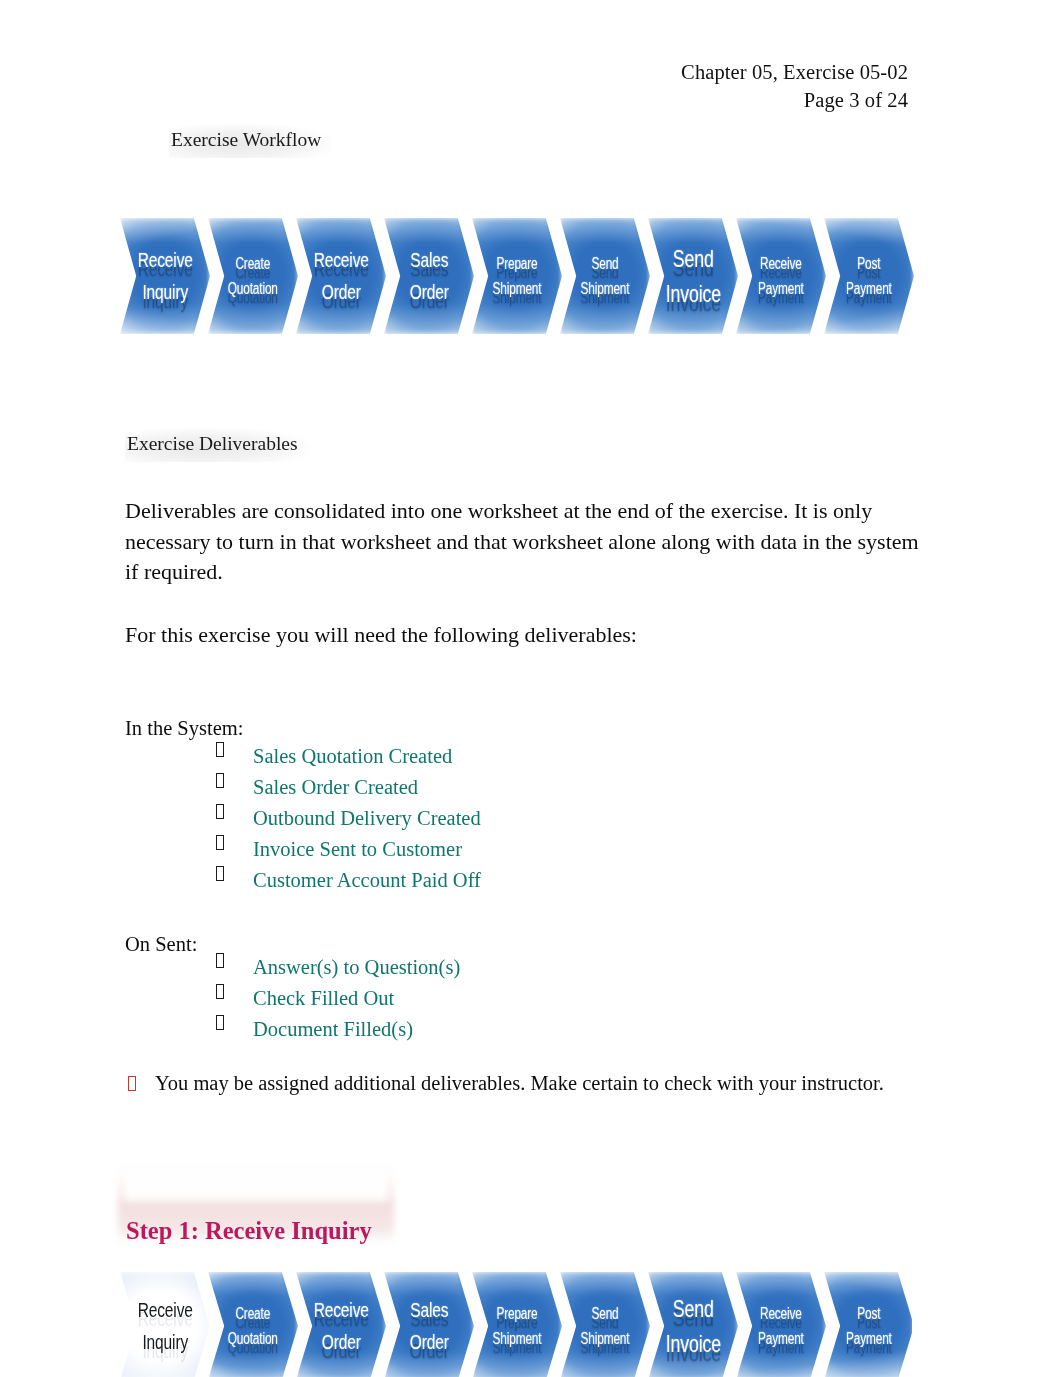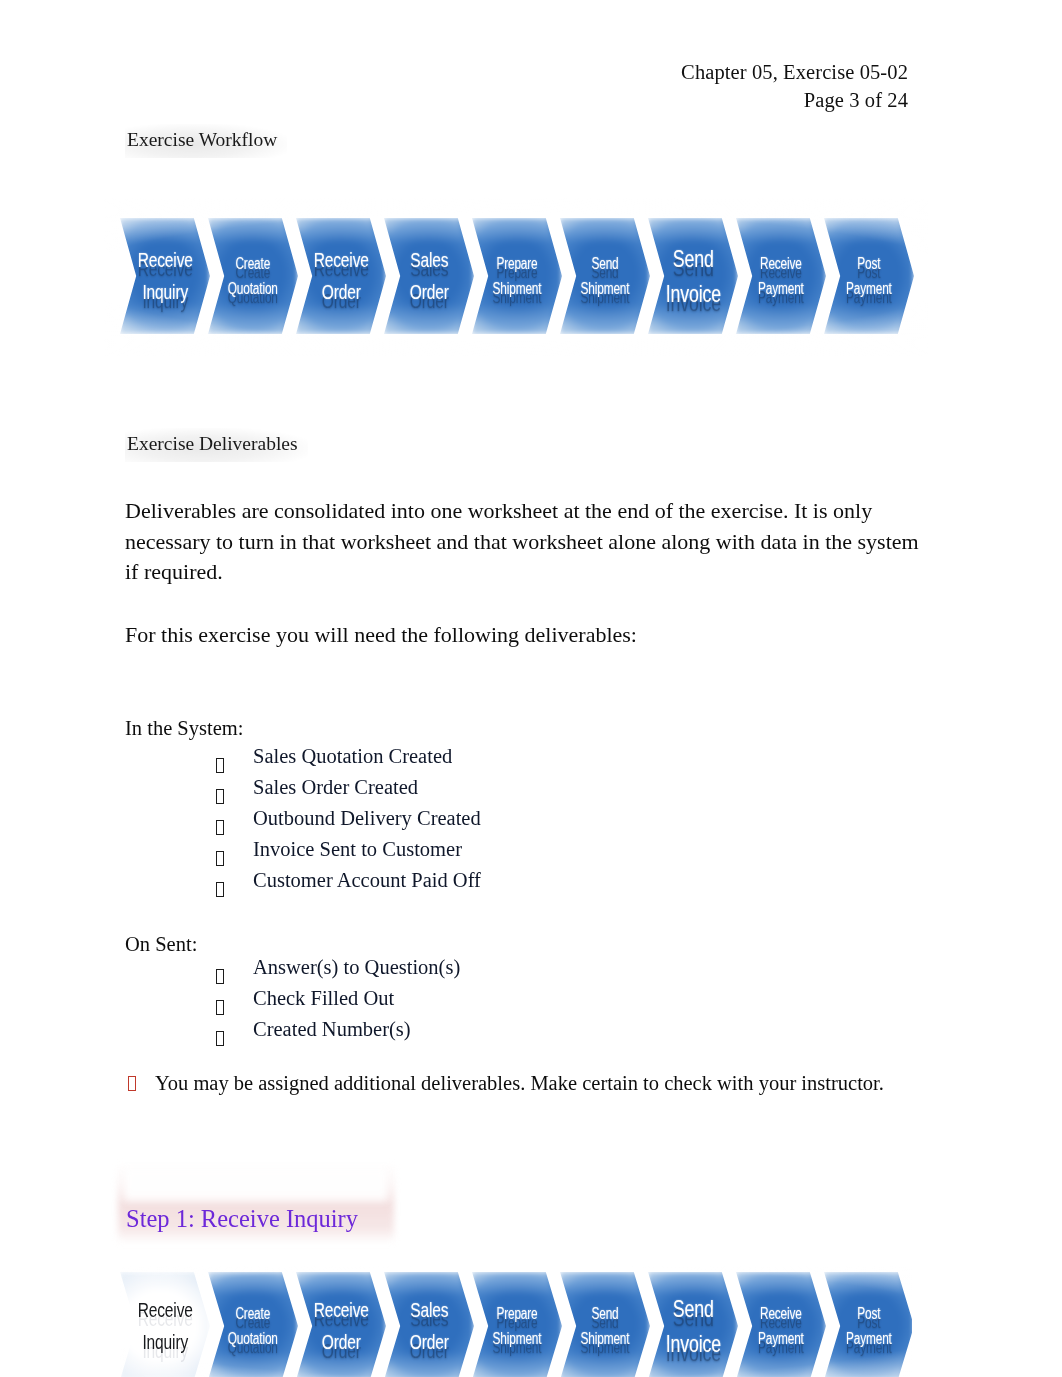--- a/index.html
+++ b/index.html
@@ -38,21 +38,21 @@
   .section-heading {
     position: absolute;
     left: 125px;
     font-size: 19.5px;
     line-height: 26px;
     color: #1a1a1a;
     white-space: nowrap;
     padding: 3px 10px 5px 2px;
     background: radial-gradient(ellipse at 42% 60%, rgba(0,0,0,0.085) 0%, rgba(0,0,0,0.05) 42%, rgba(255,255,255,0) 78%);
   }
-  #heading-workflow { top: 124px; }
+  #heading-workflow { top: 124px; margin-left: 44px; }
   #heading-deliverables { top: 428px; }
 
   
   .para {
     position: absolute;
     left: 125px;
     width: 800px;
     font-size: 22px;
     line-height: 30.5px;
     color: #0d0d0d;
@@ -78,25 +78,25 @@
     position: absolute;
     left: 216px;
     margin: 0;
     padding: 0;
     list-style: none;
   }
   #list-system { top: 741px; }
   #list-paper  { top: 952px; }
   .bullet-list li {
     display: flex;
-    align-items: flex-end;
+    align-items: flex-start;
     height: 31px;
     font-size: 20.5px;
     line-height: 31px;
-    color: #0f172a;
+    color: #0f766e;
     white-space: nowrap;
   }
   .tofu {
     display: inline-block;
     width: 8px;
     height: 15px;
     border: 1.4px solid #1c1c1c;
     box-sizing: border-box;
     position: relative;
     top: 1px;
@@ -152,25 +152,26 @@
   .step-heading-bg2 {
     position: absolute;
     left: 6px; right: 6px; top: 4px; height: 34px;
     background: #ffffff;
     filter: blur(4px);
     opacity: 0.95;
   }
   .step-heading-text {
     position: absolute;
     left: 8px;
-    top: 41px;
+    top: 53px;
     font-size: 24.5px;
     line-height: 30px;
-    color: #6d28d9;
+    color: #be185d;
     white-space: nowrap;
+    font-weight: bold;
   }
 
   
   .workflow {
     position: absolute;
     left: 120px;
     display: flex;
     align-items: stretch;
     height: 130px;
     filter: blur(0.45px);
@@ -342,21 +343,21 @@
       <li>
         <span class="tofu"></span>
         <span class="bullet-text">Answer(s) to Question(s)</span>
       </li>
       <li>
         <span class="tofu"></span>
         <span class="bullet-text">Check Filled Out</span>
       </li>
       <li>
         <span class="tofu"></span>
-        <span class="bullet-text">Created Number(s)</span>
+        <span class="bullet-text">Document Filled(s)</span>
       </li>
     </ul>
 
   <div class="note-row">
     <span class="tofu-red"></span>
     <span class="note-text">You may be assigned additional deliverables. Make certain to check with your instructor.</span>
   </div>
 
   <div class="step-heading-wrap">
     <div class="step-heading-bg"></div>

